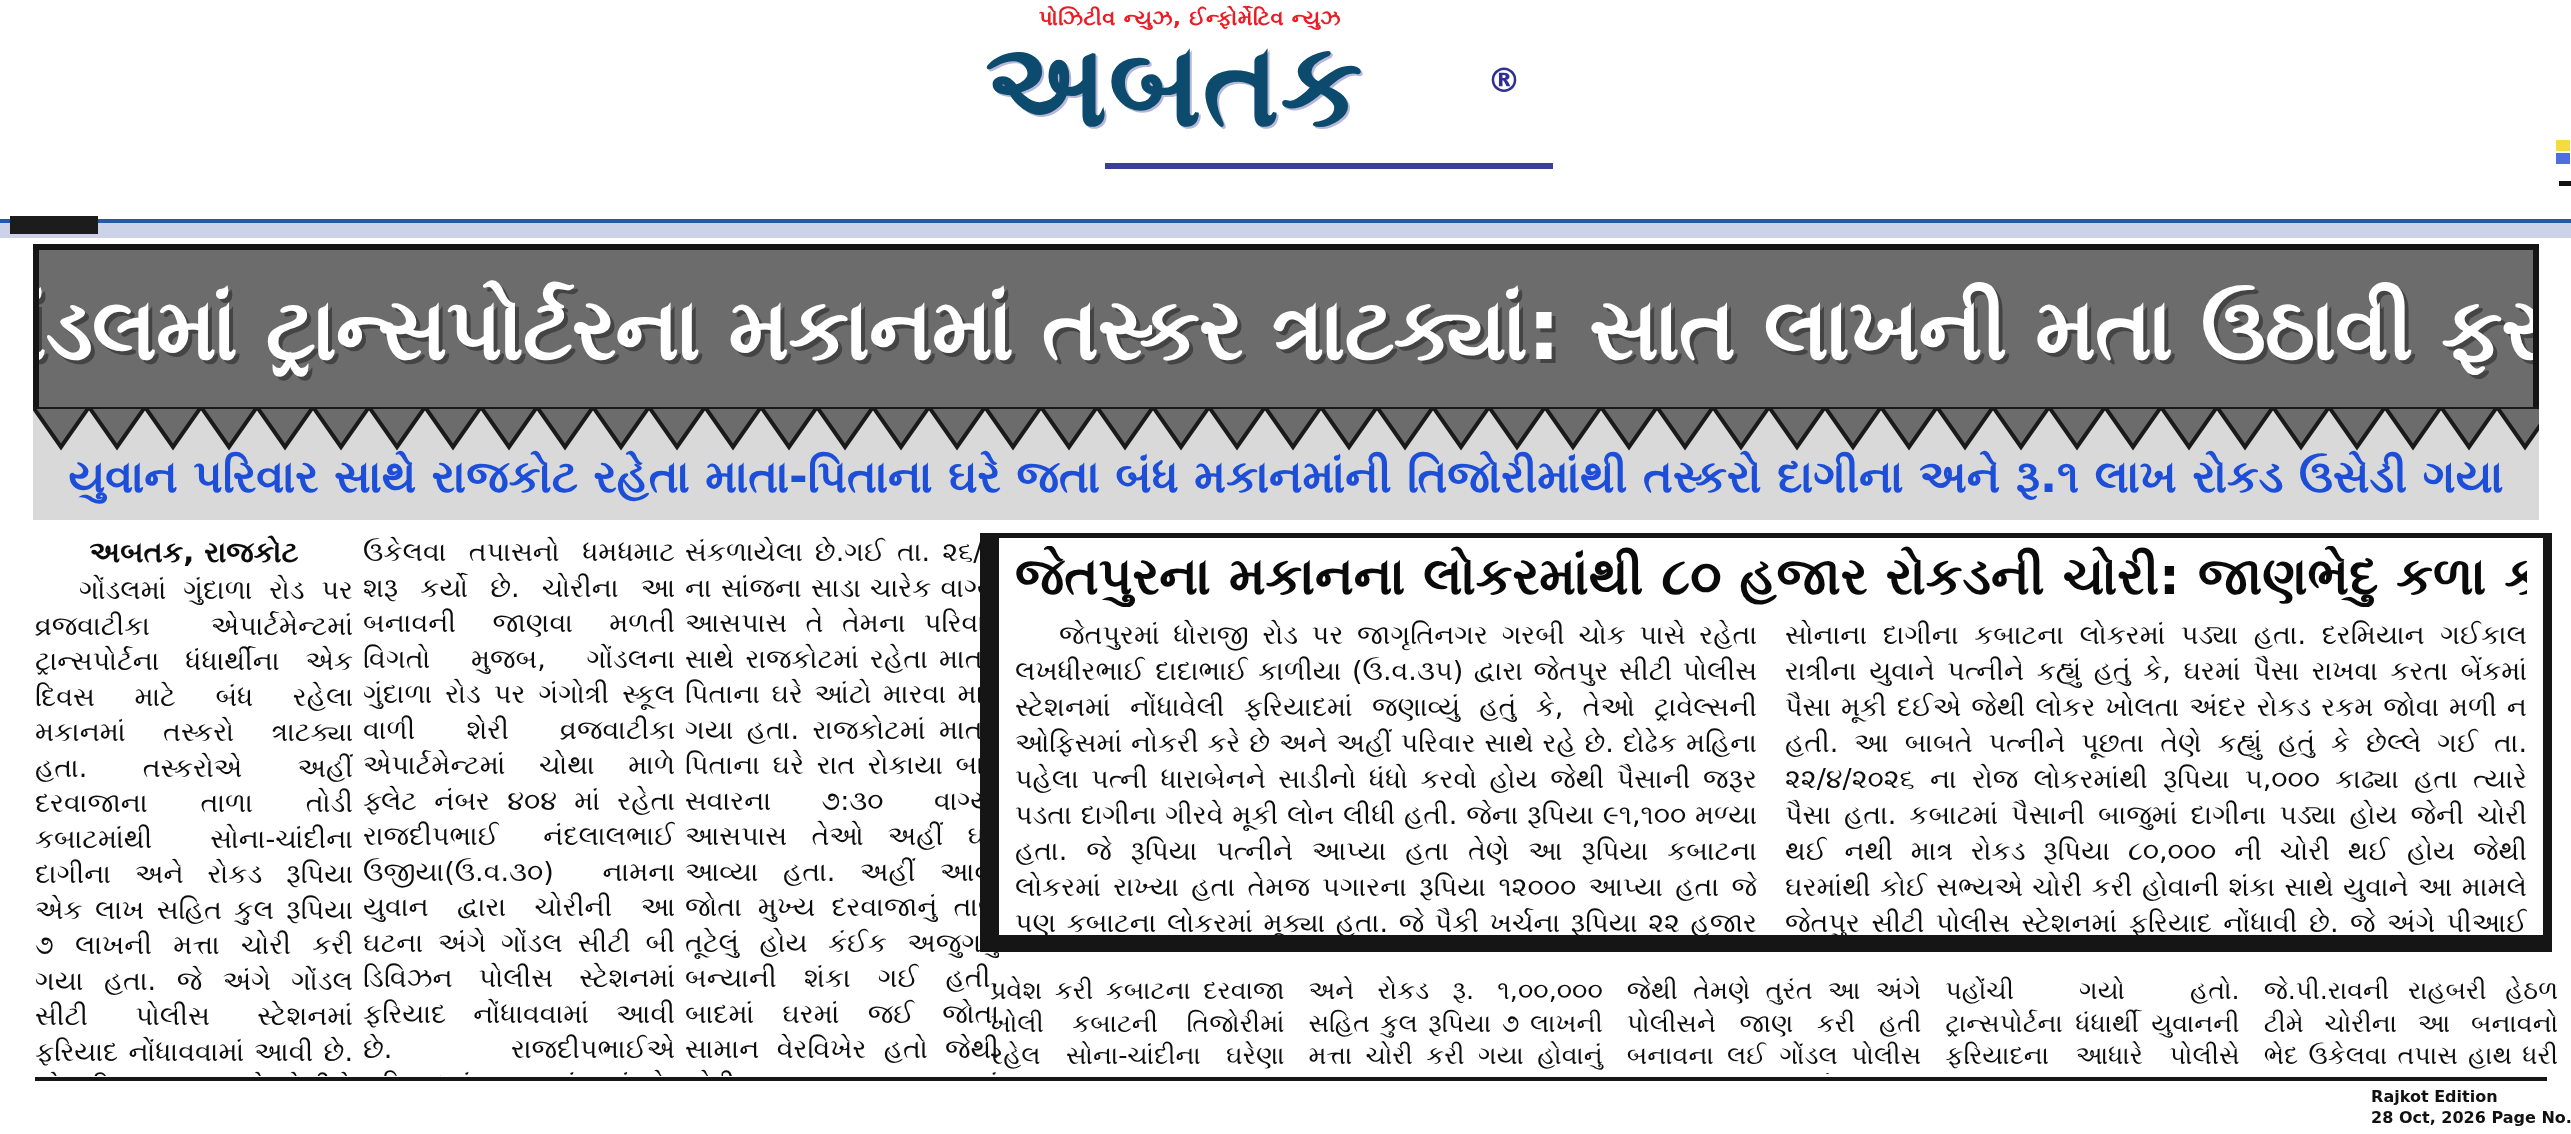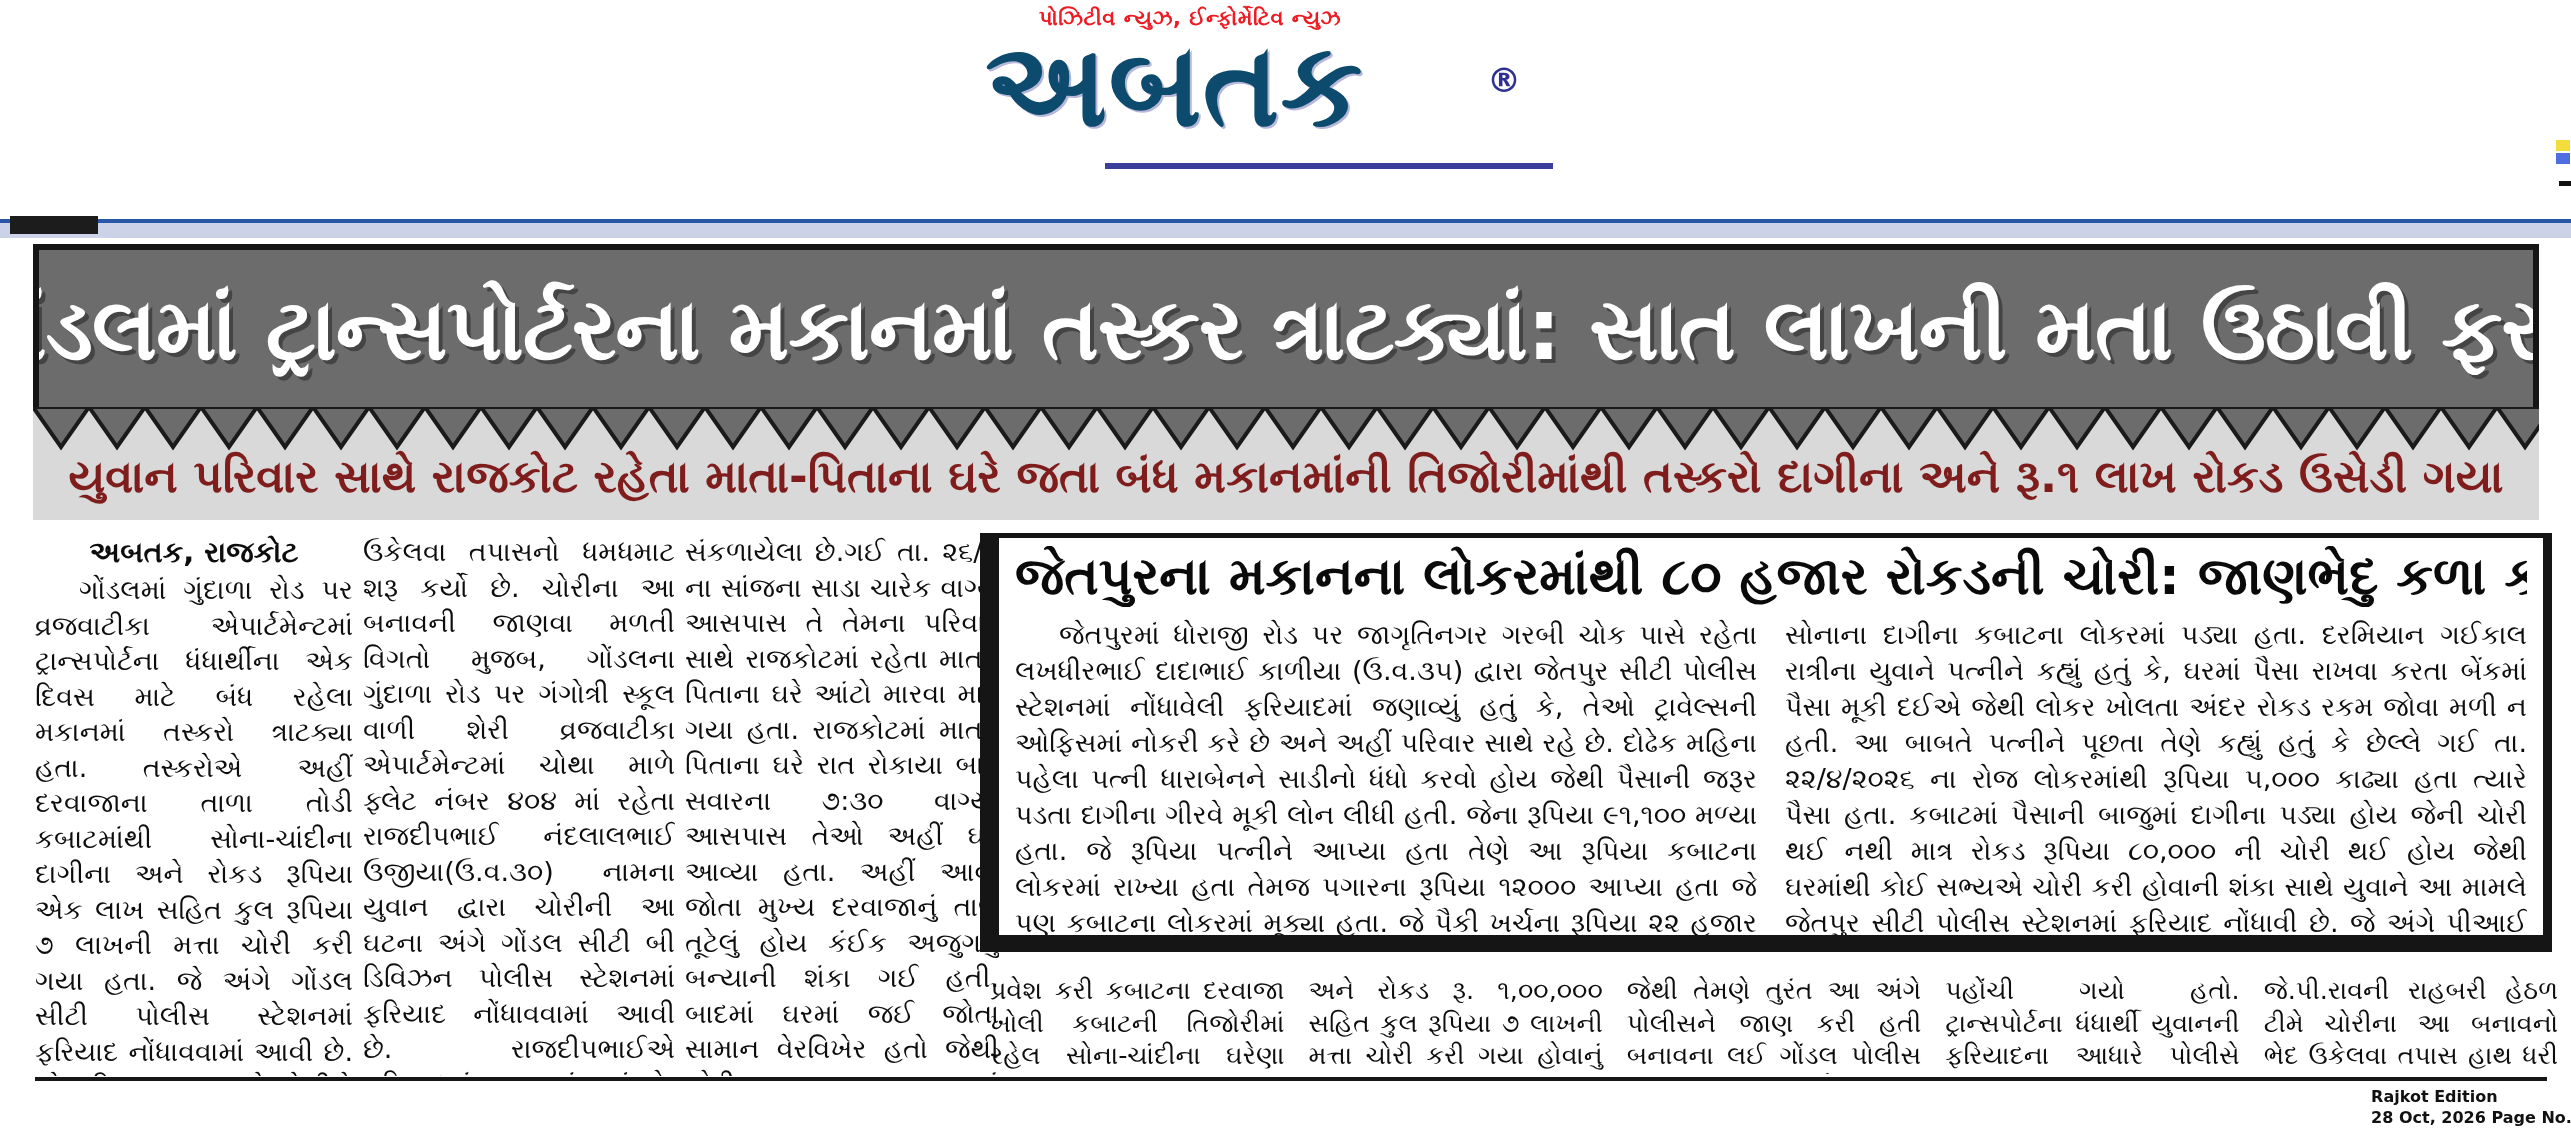--- a/index.html
+++ b/index.html
@@ -44,21 +44,21 @@
     margin:0; color:#ffffff; font-size:86px; font-weight:bold; white-space:nowrap;
     letter-spacing:-1px; text-shadow:4px 4px 0 rgba(20,20,20,0.45);
   }
   .subband {
     position:absolute; left:33px; top:410px; width:2506px; height:110px;
     background:#d9d9d9; overflow:visible;
   }
   .zigzag { position:absolute; left:0; top:-3px; width:100%; height:48px; display:block; }
   .subband h2 {
     position:absolute; left:0; right:0; top:40px; margin:0; text-align:center;
-    font-size:45px; font-weight:bold; color:#7f1d1d; white-space:nowrap; overflow:hidden;
+    font-size:45px; font-weight:bold; color:#1d4ed8; white-space:nowrap; overflow:hidden;
   }
   
   .col { position:absolute; top:534px; height:542px; overflow:hidden; }
   .col-1 { left:35px;  width:318px; }
   .col-2 { left:363px; width:312px; }
   .col-3 { left:685px; width:314px; }
   .dateline { text-align:center; font-weight:bold; font-size:29px; line-height:36px; margin:0 0 2px 0; }
   .bodytext { margin:0; font-size:27px; line-height:35.5px; text-align:justify; color:#0d0d0d; }
   .indent { text-indent:44px; }
   

